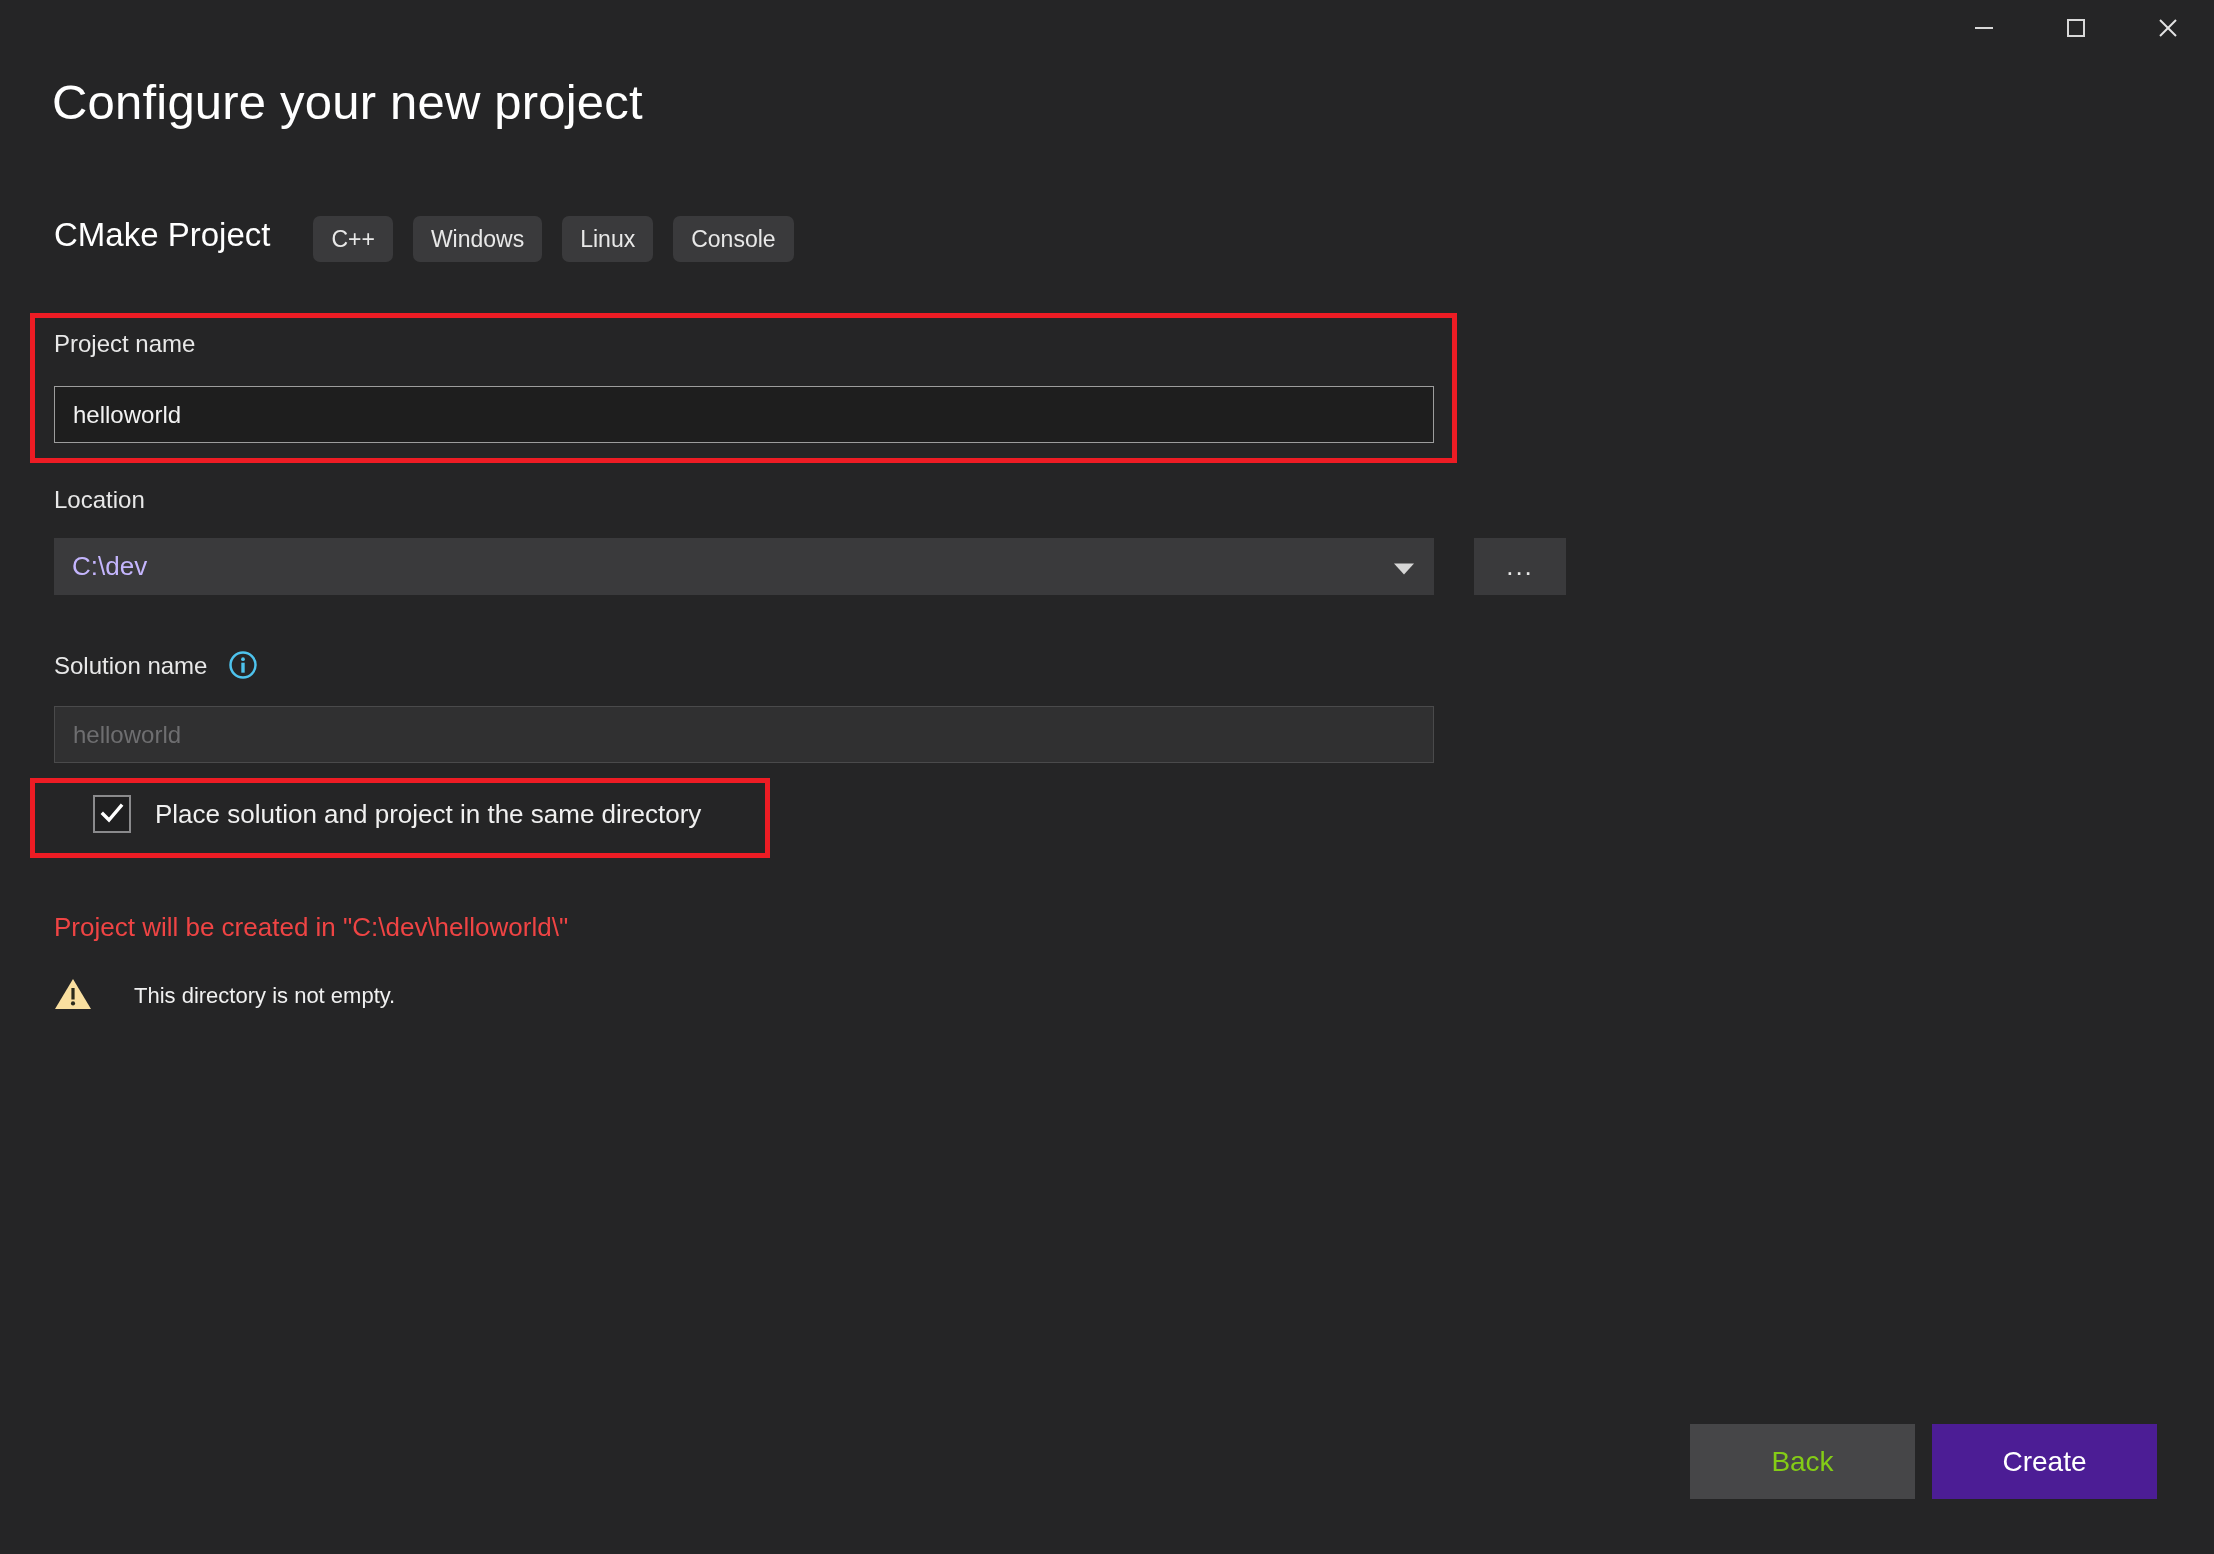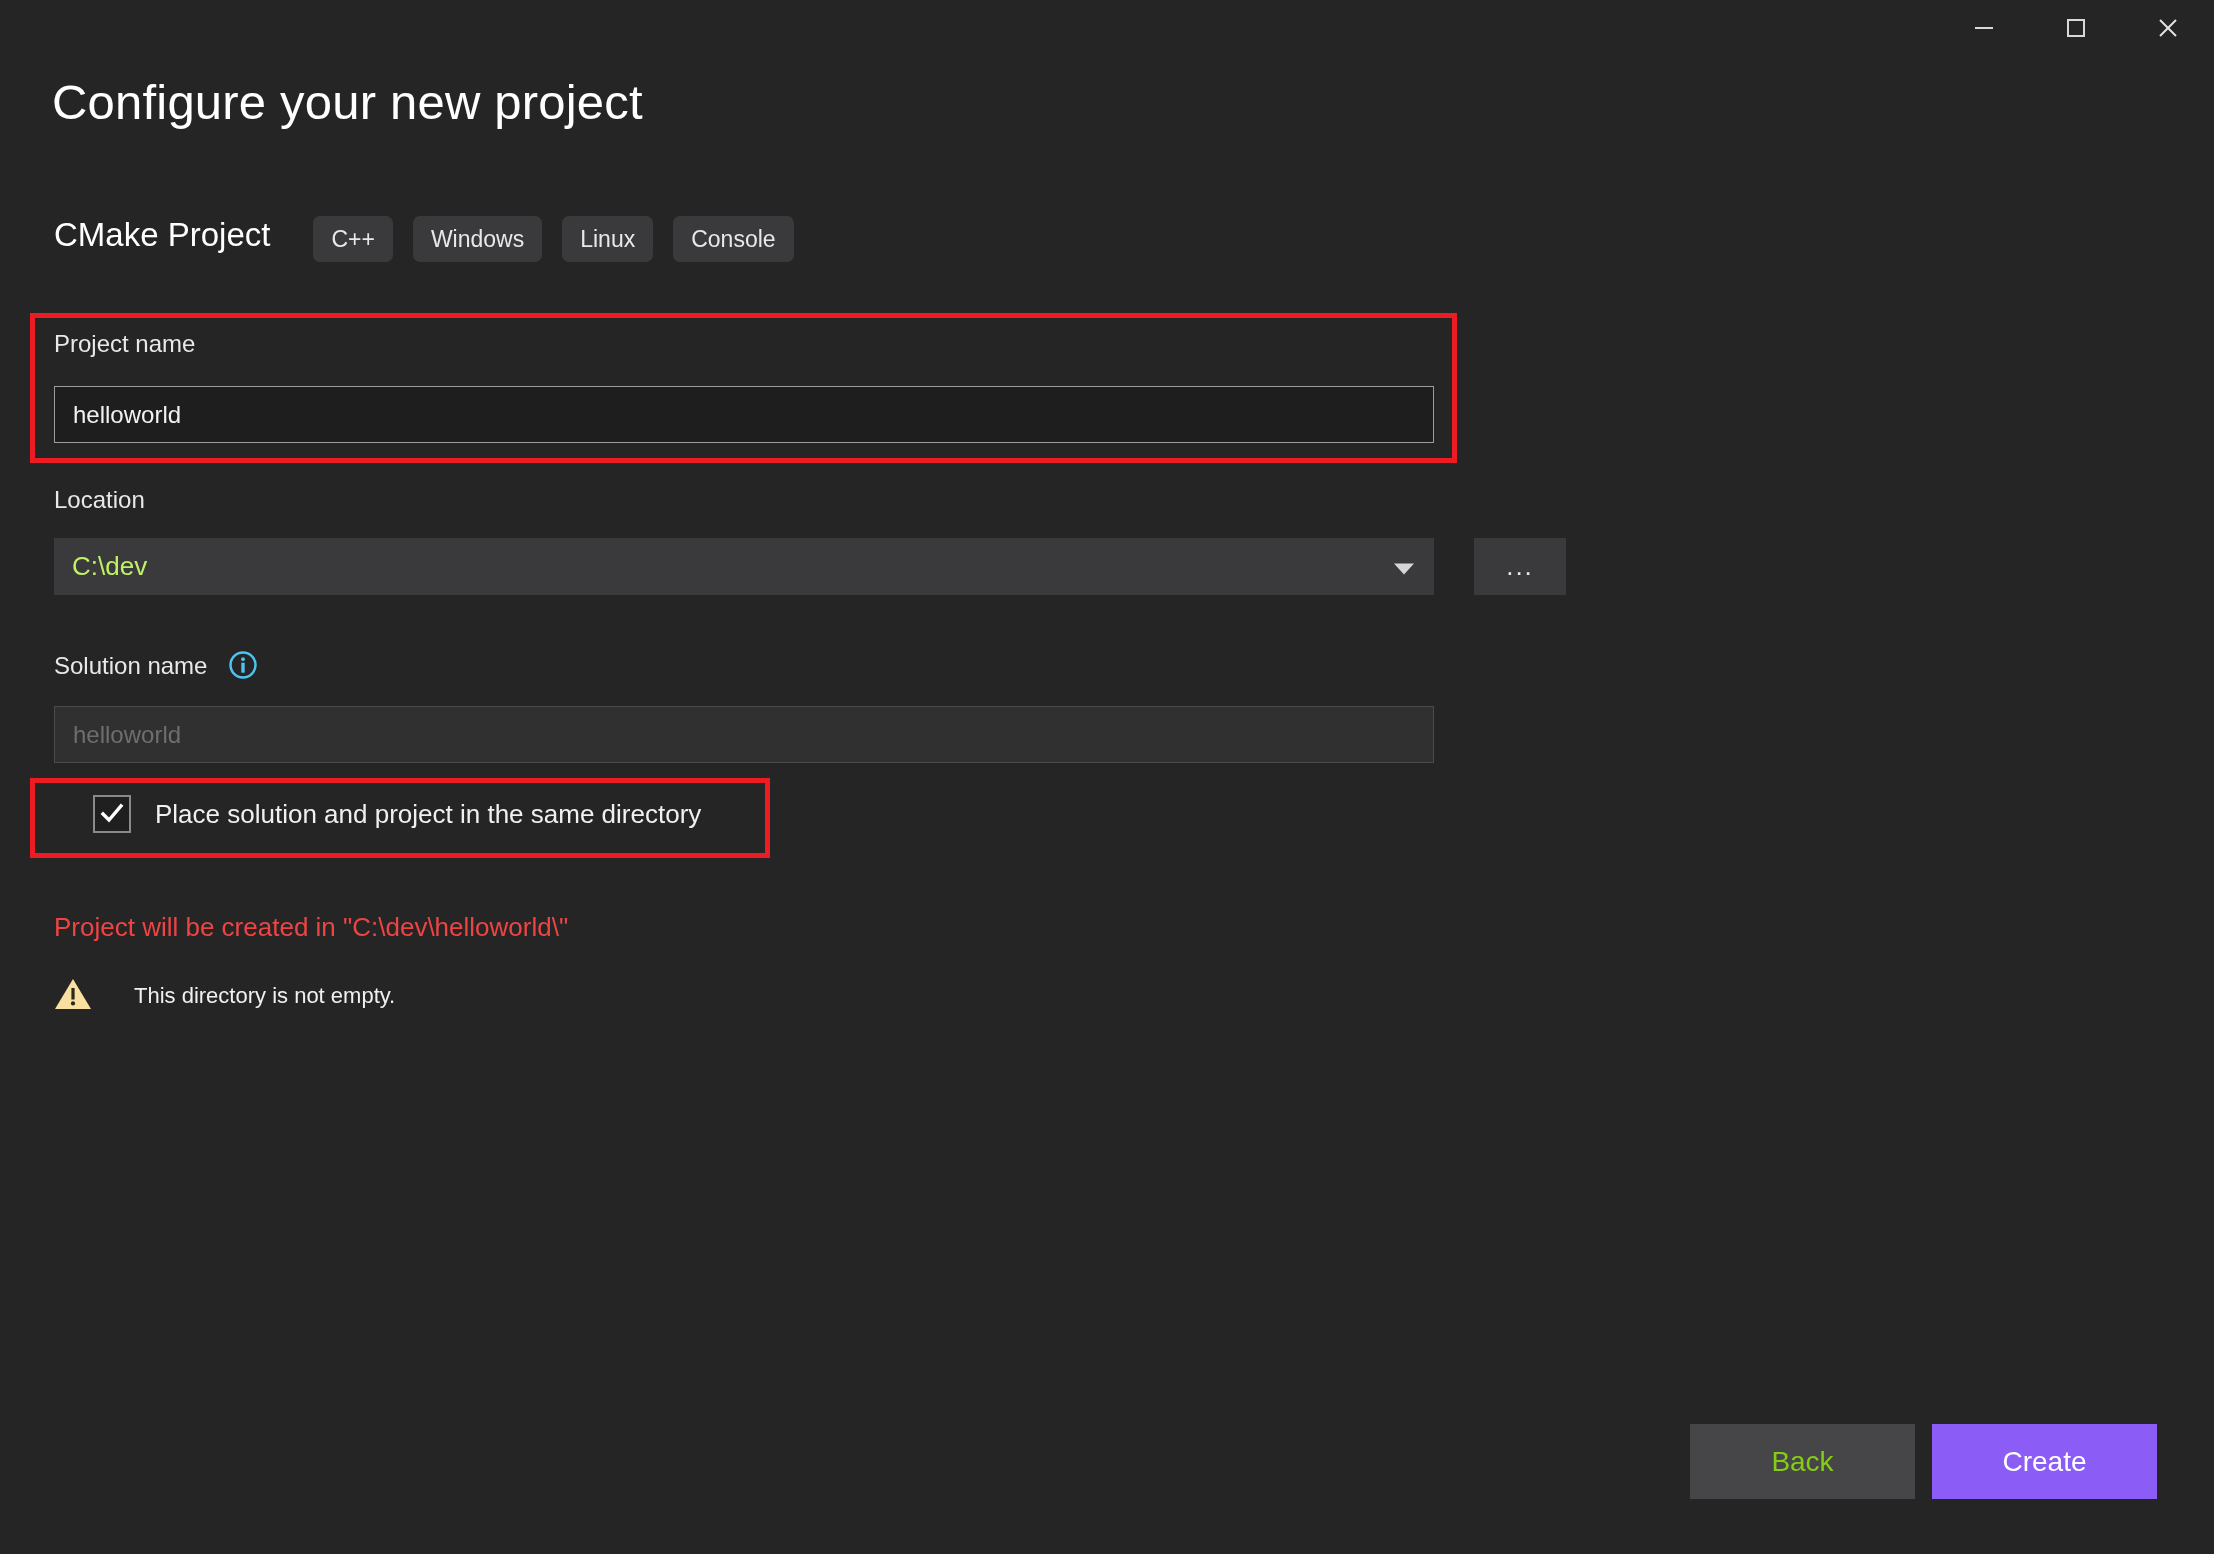--- a/index.html
+++ b/index.html
@@ -103,21 +103,21 @@
   .text-input.disabled {
     background: #303031;
     border: 1px solid #4a4a4b;
     color: #6e6e70;
   }
 
   .combo {
     position: absolute;
     background: #3a3a3c;
     border: none;
-    color: #bef264;
+    color: #c4b5fd;
     font-size: 26px;
     display: flex;
     align-items: center;
     padding-left: 18px;
   }
   .combo .caret {
     position: absolute;
     right: 18px;
     top: 50%;
     transform: translateY(-50%);
@@ -199,21 +199,21 @@
     position: absolute;
     border: none;
     font-family: "Liberation Sans", sans-serif;
     font-size: 28px;
     display: flex;
     align-items: center;
     justify-content: center;
     cursor: default;
   }
   .btn-back   { background: #464648; color: #84cc16; }
-  .btn-create { background: #8b5cf6; color: #ffffff; }
+  .btn-create { background: #4c1d95; color: #ffffff; }
 </style>
 </head>
 <body>
 
 <div id="dialog">
 
   <div class="titlebar">
     <button class="win-btn">
       <span>
         <svg width="28" height="28" viewBox="0 0 28 28">

